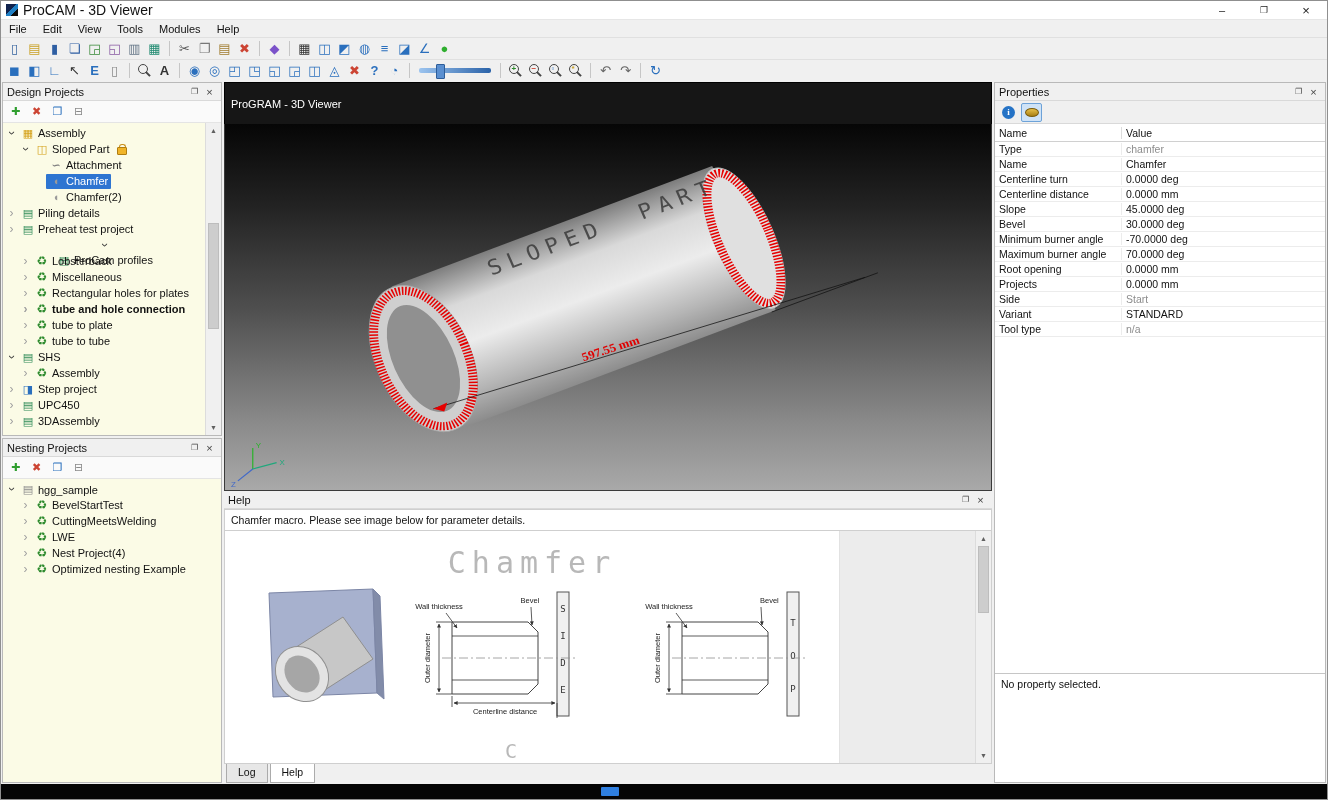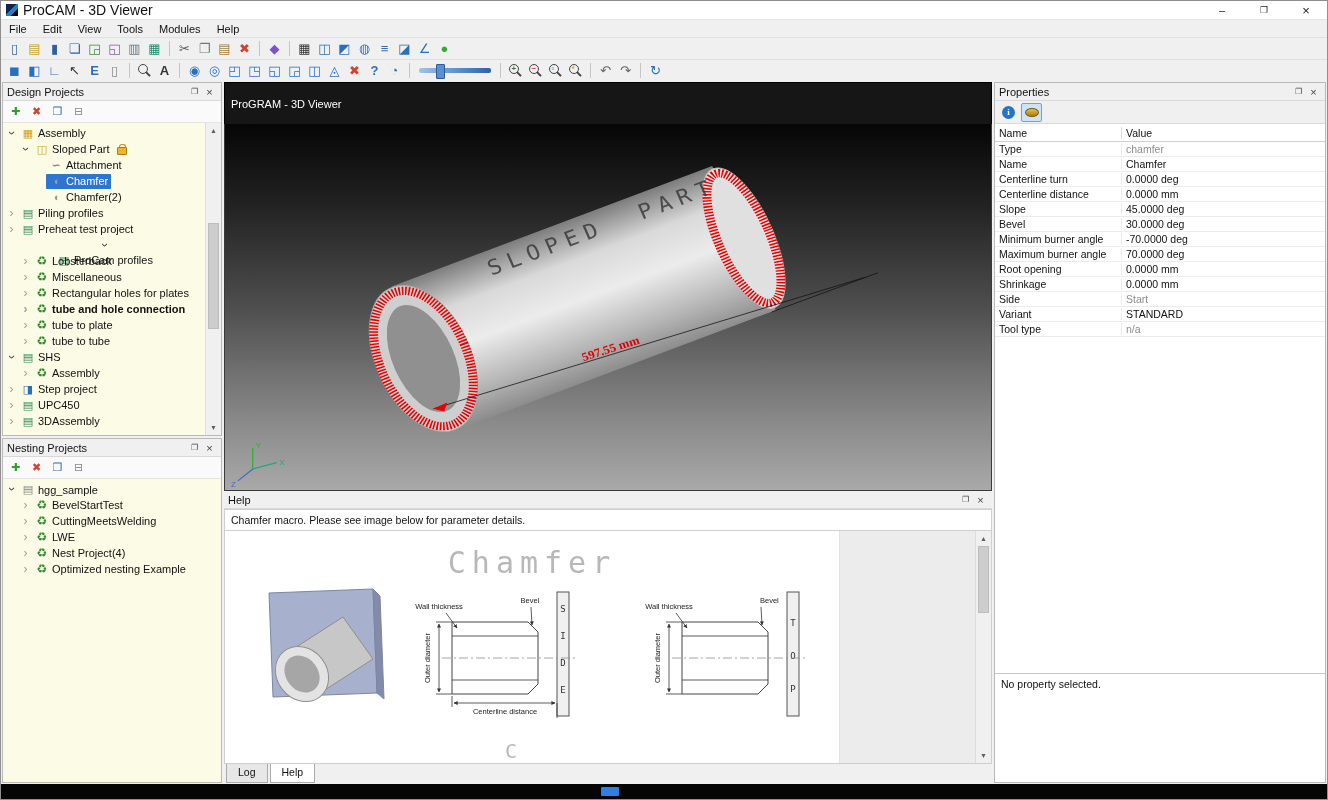--- a/index.html
+++ b/index.html
@@ -386,21 +386,21 @@
                 <span class="chev"></span>
                 <span class="trc">
                   <span class="ti ti-macro"></span>
                   <span class="tlabel">Chamfer(2)</span>
                 </span>
               </div>
               <div class="tree-row" style="padding-left: 2px;">
                 <span class="chev col"></span>
                 <span class="trc">
                   <span class="ti ti-project"></span>
-                  <span class="tlabel">Piling profiles</span>
+                  <span class="tlabel">Piling details</span>
                 </span>
               </div>
               <div class="tree-row" style="padding-left: 2px;">
                 <span class="chev col"></span>
                 <span class="trc">
                   <span class="ti ti-project"></span>
                   <span class="tlabel">Preheat test project</span>
                 </span>
               </div>
               <div class="tree-row" style="padding-left: 2px; flex-direction: column;">
@@ -750,21 +750,21 @@
           </div>
           <div class="prow">
             <span class="pname">Maximum burner angle</span>
             <span class="pval">70.0000 deg</span>
           </div>
           <div class="prow">
             <span class="pname">Root opening</span>
             <span class="pval">0.0000 mm</span>
           </div>
           <div class="prow">
-            <span class="pname">Shrinkage</span>
+            <span class="pname">Projects</span>
             <span class="pval">0.0000 mm</span>
           </div>
           <div class="prow">
             <span class="pname">Side</span>
             <span class="pval muted">Start</span>
           </div>
           <div class="prow">
             <span class="pname">Variant</span>
             <span class="pval">STANDARD</span>
           </div>

